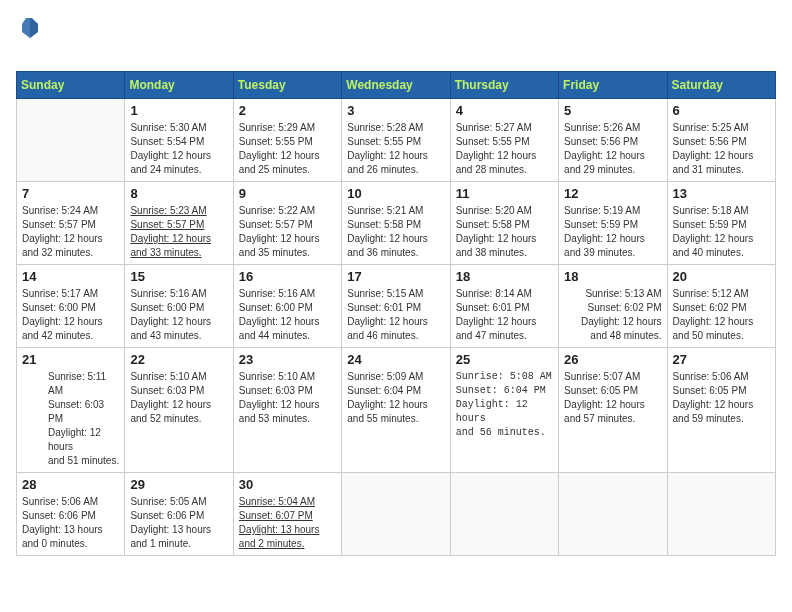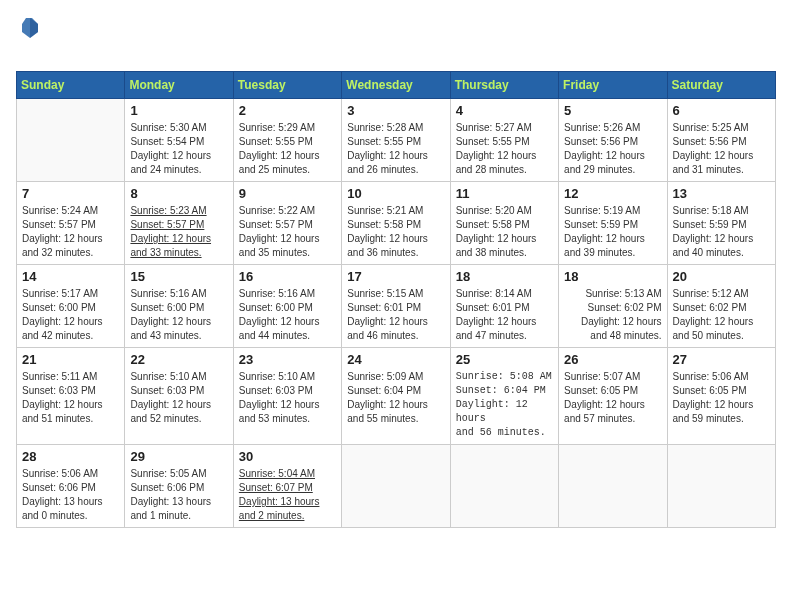--- a/index.html
+++ b/index.html
@@ -258,21 +258,21 @@
           <div class="day-num">20</div>
           <div class="cell-info" style="white-space: pre-line;">Sunrise: 5:12 AM
 Sunset: 6:02 PM
 Daylight: 12 hours
 and 50 minutes.</div>
         </td>
       </tr>
       <tr>
         <td>
           <div class="day-num">21</div>
-          <div class="cell-info" style="white-space: pre-line;">Sunrise: 5:11 AM
+          <div class="cell-info" style="white-space: pre-line; margin-left: 26px;">Sunrise: 5:11 AM
 Sunset: 6:03 PM
 Daylight: 12 hours
 and 51 minutes.</div>
         </td>
         <td>
           <div class="day-num">22</div>
           <div class="cell-info" style="white-space: pre-line;">Sunrise: 5:10 AM
 Sunset: 6:03 PM
 Daylight: 12 hours
 and 52 minutes.</div>

